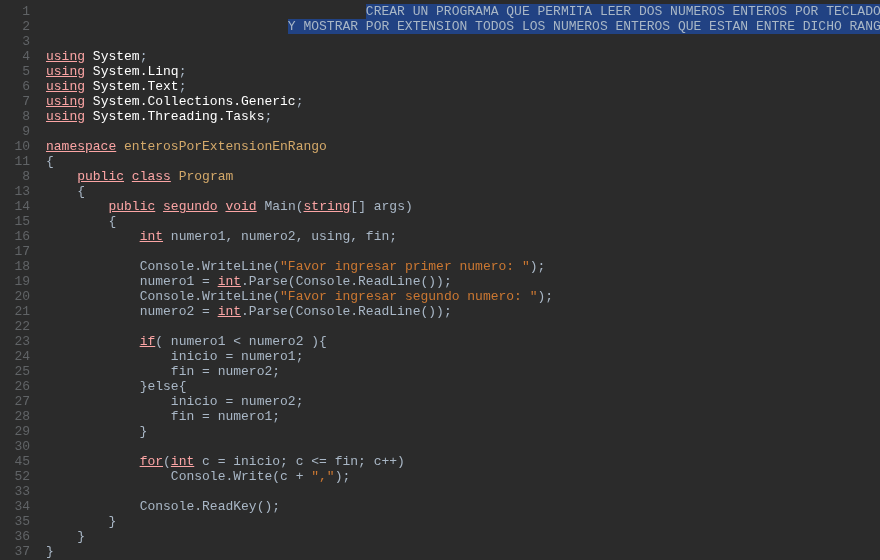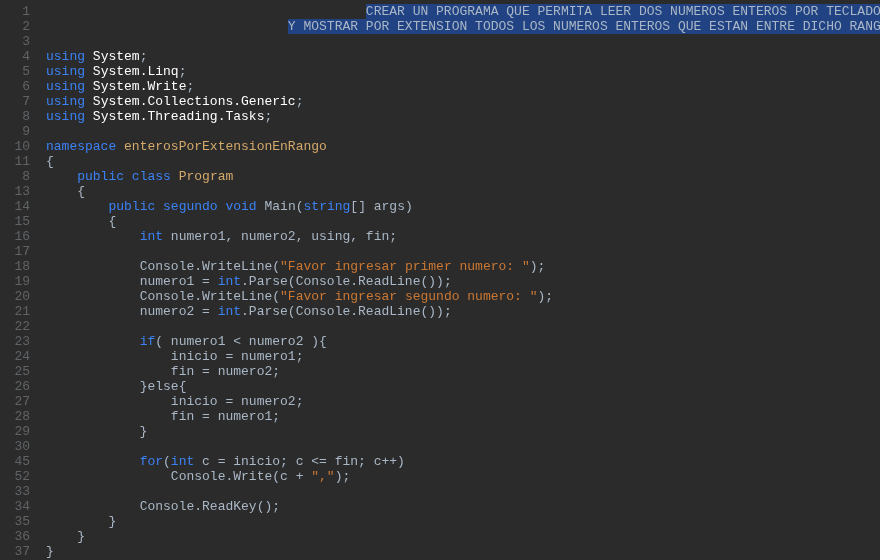--- a/index.html
+++ b/index.html
@@ -38,21 +38,21 @@
 .line {
   height: 15px;
   line-height: 15px;
   white-space: pre;
 }
 .sel {
   background: #214283;
   color: #a9b7c6;
   margin-top: 12px;
 }
-.kw { color: #3b82f6; }
+.kw { color: #fca5a5; text-decoration: underline; }
 .ns { color: #ffffff; }
 .cls { color: #d4a96a; }
 .str { color: #cc7832; }
 .watermark {
   position: absolute;
   top: 420px;
   left: 150px;
   font-size: 72px;
   font-weight: bold;
   color: rgba(80,80,80,0.35);
@@ -110,21 +110,21 @@
     <div>37</div>
   </div>
 
   <div class="code">
     <div class="code-content">
     <div class="line">                                         <span class="sel">CREAR UN PROGRAMA QUE PERMITA LEER DOS NUMEROS ENTEROS POR TECLADO</span></div>
     <div class="line">                               <span class="sel">Y MOSTRAR POR EXTENSION TODOS LOS NUMEROS ENTEROS QUE ESTAN ENTRE DICHO RANGO</span></div>
     <div class="line"></div>
     <div class="line"><span class="kw">using</span> <span class="ns">System</span>;</div>
     <div class="line"><span class="kw">using</span> <span class="ns">System.Linq</span>;</div>
-    <div class="line"><span class="kw">using</span> <span class="ns">System.Write</span>;</div>
+    <div class="line"><span class="kw">using</span> <span class="ns">System.Text</span>;</div>
     <div class="line"><span class="kw">using</span> <span class="ns">System.Collections.Generic</span>;</div>
     <div class="line"><span class="kw">using</span> <span class="ns">System.Threading.Tasks</span>;</div>
     <div class="line"></div>
     <div class="line"><span class="kw">namespace</span> <span class="cls">enterosPorExtensionEnRango</span></div>
     <div class="line">{</div>
     <div class="line">    <span class="kw">public</span> <span class="kw">class</span> <span class="cls">Program</span></div>
     <div class="line">    {</div>
     <div class="line">        <span class="kw">public</span> <span class="kw">segundo</span> <span class="kw">void</span> <span>Main</span>(<span class="kw">string</span><span>[] args)</span></div>
     <div class="line">        {</div>
     <div class="line">            <span class="kw">int</span><span> numero1, numero2, using, fin;</span></div>

